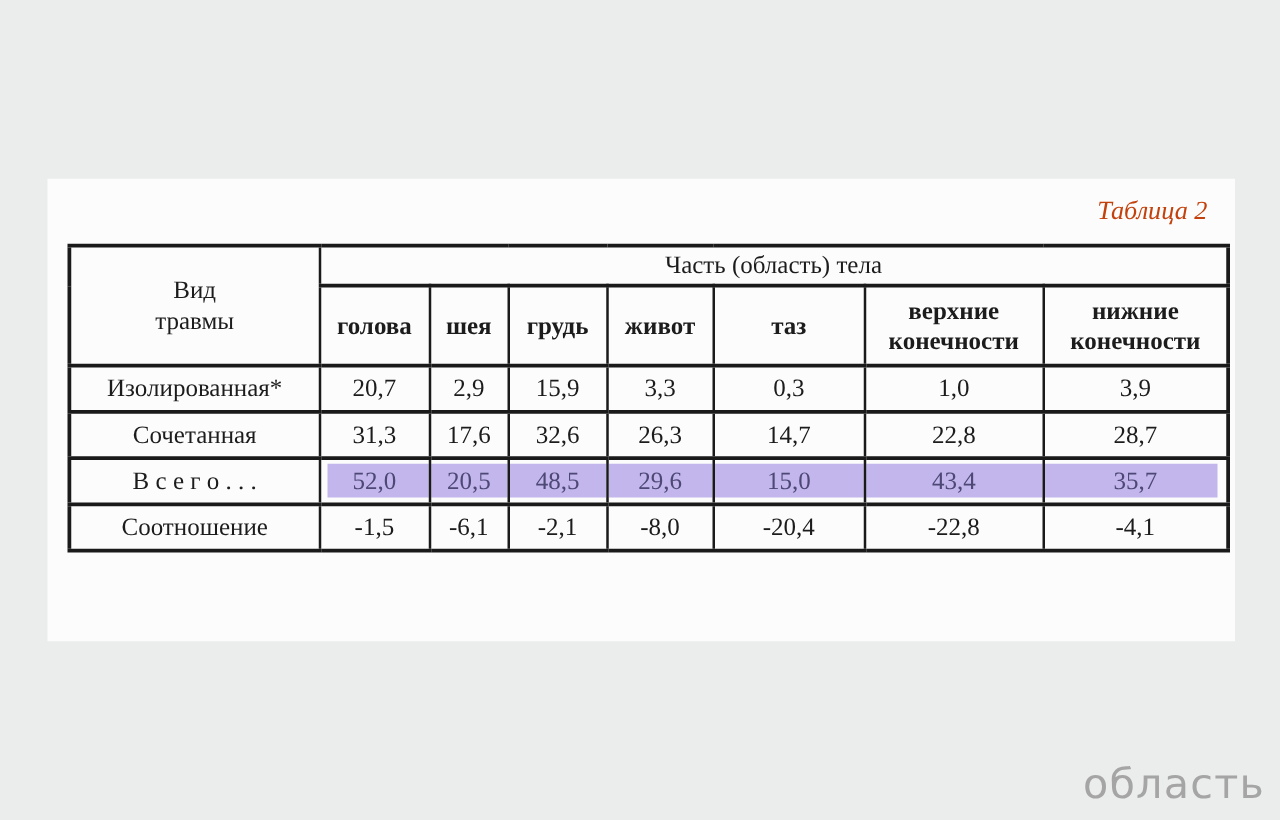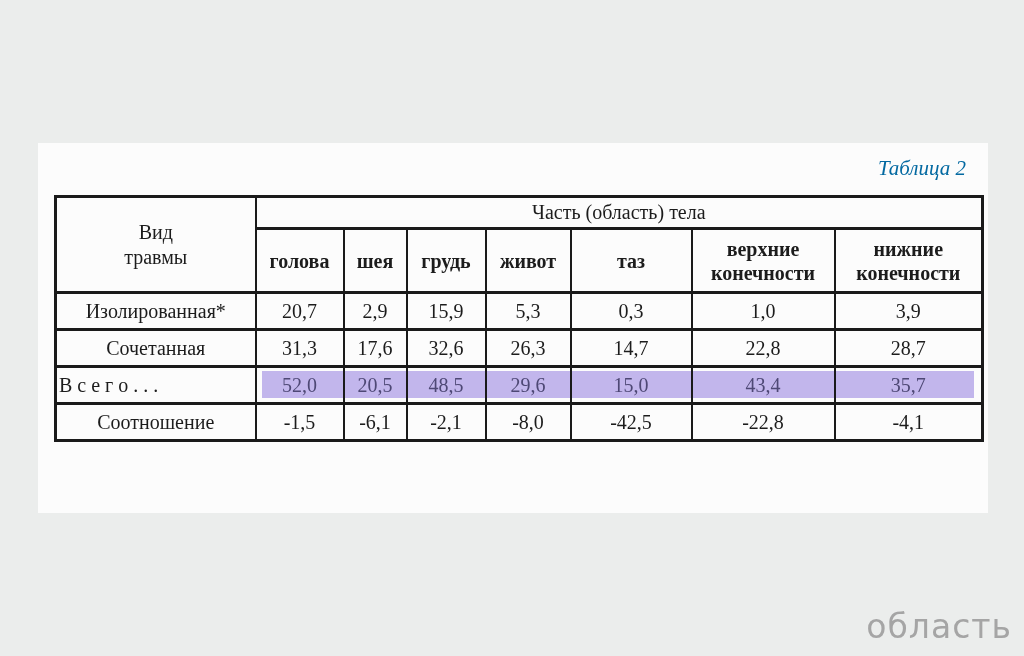--- a/index.html
+++ b/index.html
@@ -20,21 +20,21 @@
     top: 143px;
     width: 950px;
     height: 370px;
     background: var(--panel-bg, #fcfcfc);
   }
   .table-label {
     margin: 13px 22px 0 0;
     text-align: right;
     font-style: italic;
     font-size: 21px;
-    color: #0369a1;
+    color: #c2410c;
   }
   .doc-title {
     margin-top: 5px;
     text-align: center;
     font-weight: bold;
     font-size: 21px;
     line-height: 27px;
     color: #0e0e0e;
     letter-spacing: 0.2px;
   }
@@ -59,21 +59,21 @@
   tr.hrow1 { height: 32px; }
   tr.hrow2 { height: 64px; font-weight: bold; }
   tr.drow  { height: 37px; }
   td.corner { line-height: 25px; }
   td.span-header { font-size: 20px; }
   td.col-header { line-height: 24px; font-size: 20px; }
   td.row-label {
     text-align: left;
     padding-left: 10px;
   }
-  td.row-label.centered { text-align: left; padding-left: 2px; }
+  td.row-label.centered { text-align: center; padding-left: 2px; }
   tr.row-total td.val {
     color: var(--highlight-text, #4e4875);
     background-image: linear-gradient(var(--highlight, #c2b6ec), var(--highlight, #c2b6ec));
     background-repeat: no-repeat;
     background-position: 0 3px;
     background-size: 100% calc(100% - 7px);
   }
   tr.row-total td.val.first {
     background-position: 5px 3px;
     background-size: calc(100% - 5px) calc(100% - 7px);
@@ -127,21 +127,21 @@
           <td class="col-header">таз</td>
           <td class="col-header">верхние конечности</td>
           <td class="col-header">нижние конечности</td>
         </tr>
 
         <tr class="drow">
           <td class="row-label">Изолированная*</td>
           <td class="val">20,7</td>
           <td class="val">2,9</td>
           <td class="val">15,9</td>
-          <td class="val">5,3</td>
+          <td class="val">3,3</td>
           <td class="val">0,3</td>
           <td class="val">1,0</td>
           <td class="val">3,9</td>
         </tr>
 
         <tr class="drow">
           <td class="row-label">Сочетанная</td>
           <td class="val">31,3</td>
           <td class="val">17,6</td>
           <td class="val">32,6</td>
@@ -161,21 +161,21 @@
           <td class="val">43,4</td>
           <td class="val last">35,7</td>
         </tr>
 
         <tr class="drow">
           <td class="row-label">Соотношение</td>
           <td class="val">-1,5</td>
           <td class="val">-6,1</td>
           <td class="val">-2,1</td>
           <td class="val">-8,0</td>
-          <td class="val">-42,5</td>
+          <td class="val">-20,4</td>
           <td class="val">-22,8</td>
           <td class="val">-4,1</td>
         </tr>
       </tbody>
     </table>
   </div>
 
   <div class="watermark">область</div>
 </div>
 

